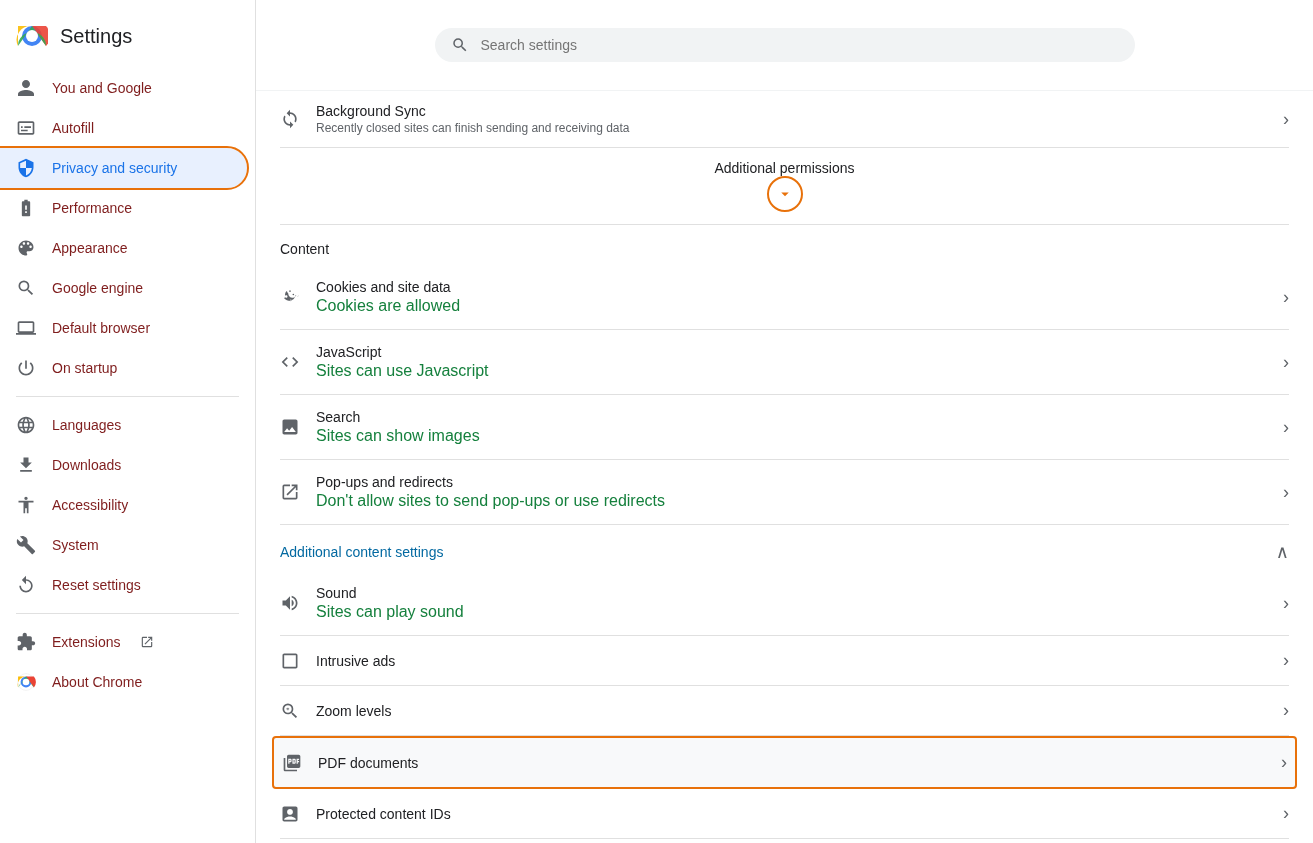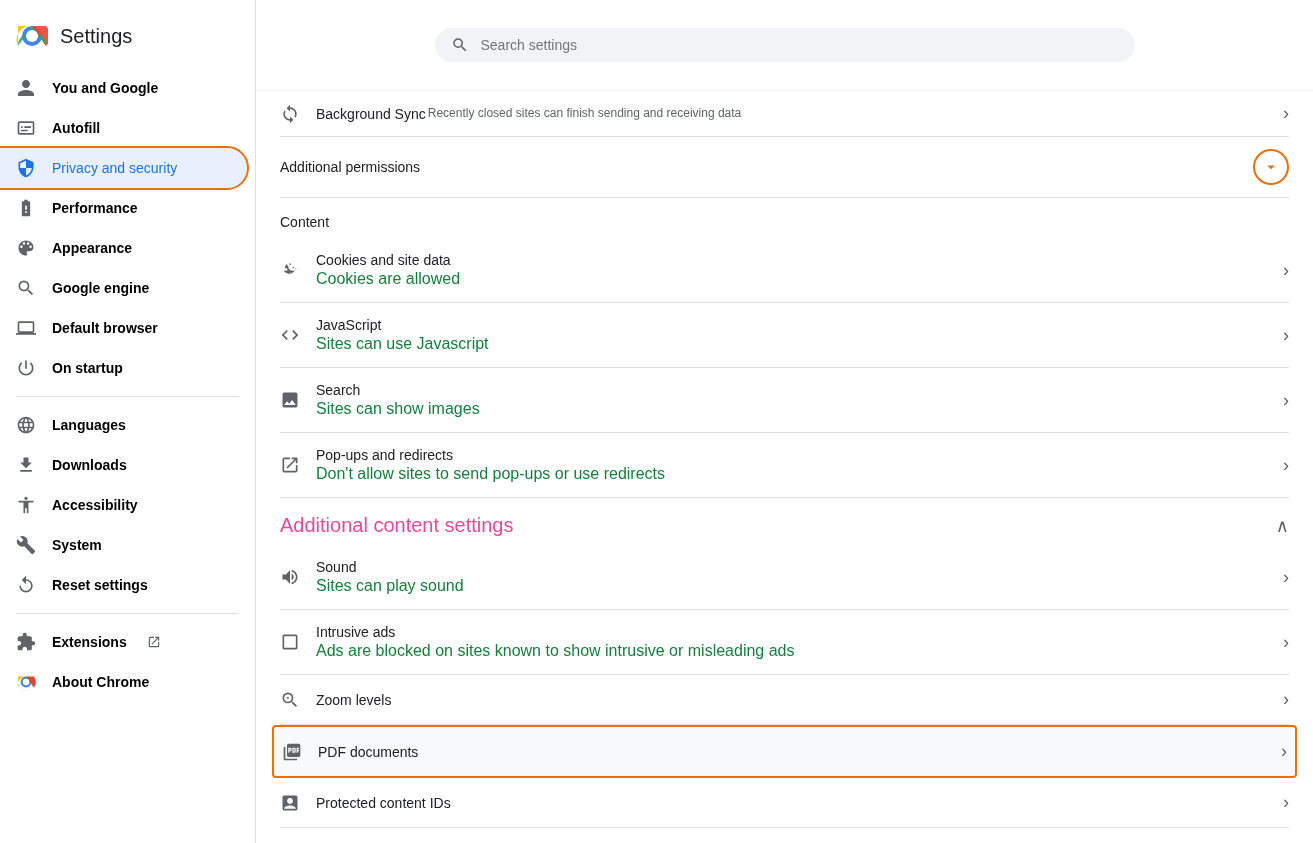--- a/index.html
+++ b/index.html
@@ -31,23 +31,23 @@
       color: #202124;
     }
     .sidebar-item {
       display: flex;
       align-items: center;
       gap: 16px;
       padding: 10px 16px;
       cursor: pointer;
       border-radius: 0 24px 24px 0;
       margin-right: 8px;
-      color: #000000;
+      color: #7f1d1d;
       font-size: 14px;
-      font-weight: 700;
+      font-weight: 400;
       position: relative;
     }
     .sidebar-item.active {
       background: #e8f0fe;
       color: #1a73e8;
       font-weight: 500;
     }
     .sidebar-item.active .item-icon { color: #1a73e8; }
     .sidebar-item.active-highlight {
       outline: 2px solid #e8710a;
@@ -149,20 +149,21 @@
       font-weight: 500;
       padding: 16px 0 8px 0;
     }
 
     .additional-permissions-row {
       display: flex;
       align-items: center;
       justify-content: space-between;
       padding: 12px 0;
       border-bottom: 1px solid #e0e0e0;
+      flex-direction: column;
     }
     .additional-permissions-label {
       font-size: 14px;
       color: #202124;
     }
 
     .pdf-row {
       display: flex;
       align-items: center;
       justify-content: space-between;
@@ -177,41 +178,41 @@
       background: #f8f9fa;
     }
 
     .additional-content-header {
       display: flex;
       align-items: center;
       justify-content: space-between;
       padding: 16px 0 8px 0;
     }
     .additional-content-label {
-      font-size: 20px;
-      color: #ec4899;
+      font-size: 14px;
+      color: #0369a1;
       font-weight: 500;
     }
     .chevron-up { color: #5f6368; font-size: 18px; }
 
     
     .top-row {
       border-bottom: 1px solid #e0e0e0;
       padding: 12px 0;
       display: flex;
       align-items: center;
       justify-content: space-between;
     }
     .top-row-left {
       display: flex;
       align-items: center;
       gap: 16px;
     }
     .top-row-icon { width: 20px; height: 20px; color: #5f6368; }
-    .top-row-text { display: flex; flex-direction: row; gap: 2px; }
+    .top-row-text { display: flex; flex-direction: column; gap: 2px; }
     .top-row-title { font-size: 14px; color: #202124; font-weight: 400; }
     .top-row-subtitle { font-size: 12px; color: #5f6368; }
   </style>
 </head>
 <body>
 
 <div class="sidebar">
   <div class="sidebar-header">
 
     <svg class="chrome-logo" viewBox="0 0 32 32" xmlns="http://www.w3.org/2000/svg">
@@ -484,21 +485,20 @@
 
     <div class="section-row">
       <div class="section-row-left">
         <span class="row-icon">
           <svg width="20" height="20" viewBox="0 0 24 24" fill="currentColor">
               <path d="M19 3H5c-1.1 0-2 .9-2 2v14c0 1.1.9 2 2 2h14c1.1 0 2-.9 2-2V5c0-1.1-.9-2-2-2zm0 16H5V5h14v14z"></path>
             </svg>
         </span>
         <div class="row-text">
           <span class="row-title">Intrusive ads</span>
-          <span class="row-subtitle">Ads are blocked on sites known to show intrusive or misleading ads</span>
         </div>
       </div>
       <span class="chevron-right">›</span>
     </div>
 
     <div class="section-row">
       <div class="section-row-left">
         <span class="row-icon">
           <svg width="20" height="20" viewBox="0 0 24 24" fill="currentColor">
               <path d="M15.5 14h-.79l-.28-.27A6.471 6.471 0 0 0 16 9.5 6.5 6.5 0 1 0 9.5 16c1.61 0 3.09-.59 4.23-1.57l.27.28v.79l5 4.99L20.49 19l-4.99-5zm-6 0C7.01 14 5 11.99 5 9.5S7.01 5 9.5 5 14 7.01 14 9.5 11.99 14 9.5 14zm-1-5H7.5v1H9v1h1V10h1V9h-1V8H9v1z"></path>

